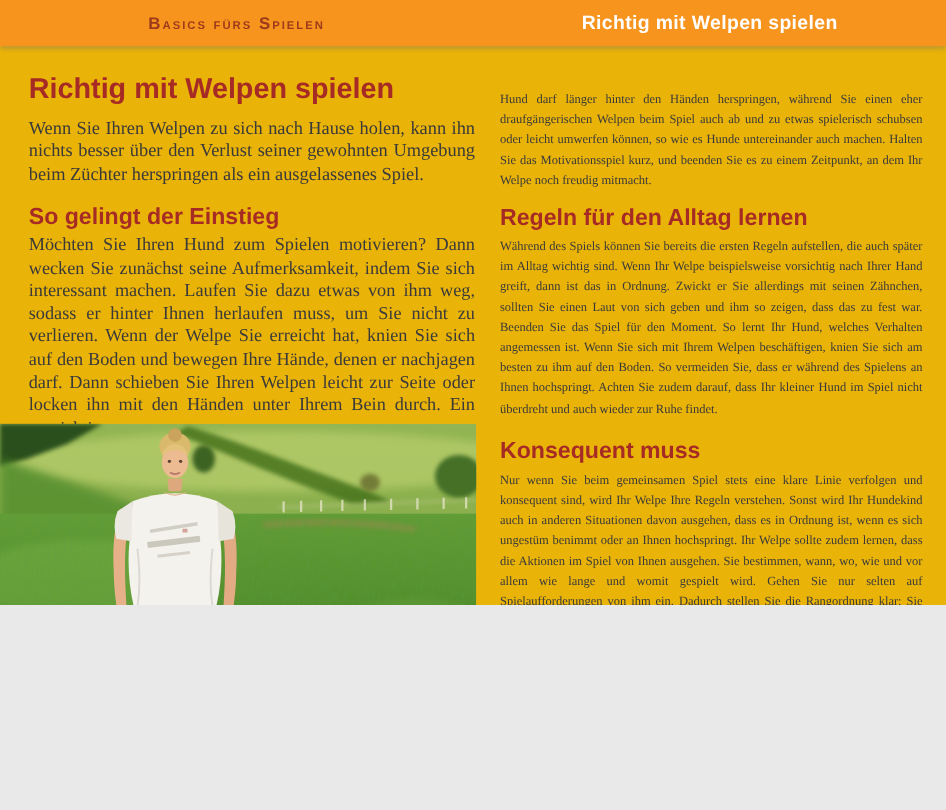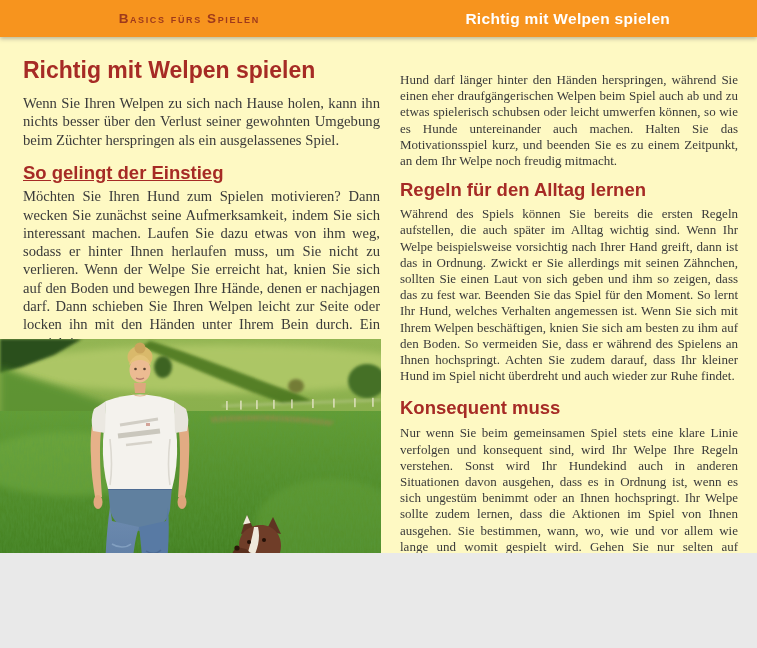--- a/index.html
+++ b/index.html
@@ -1,17 +1,17 @@
 <!DOCTYPE html>
 <html lang="de"><head>
 <meta charset="utf-8">
 <style>
   html,body{margin:0;padding:0;background:#e9e9e9;}
   .page{
-    position:relative;width:757px;height:553px;background:#fef9c3;
+    position:relative;width:757px;height:484px;background:#eab308;
     overflow:hidden;font-family:"Liberation Serif","DejaVu Serif",serif;
   }
   
   .topbar{
     position:absolute;left:0;top:0;width:757px;height:37px;
     background:#F7941E;display:flex;
     box-shadow:0 2px 4px rgba(110,110,110,.45);
     font-family:"Liberation Sans","DejaVu Sans",sans-serif;
   }
   .topbar-half{flex:1 1 50%;display:flex;align-items:center;justify-content:center;}
@@ -27,26 +27,26 @@
     font-weight:700;font-size:23px;line-height:28px;color:#A62B25;
   }
   .lead{
     margin:0 0 13px 0;font-size:14.7px;line-height:18.4px;color:#3A3A3A;
     text-align:justify;hyphens:auto;-webkit-hyphens:auto;
   }
   h2{
     font-family:"Liberation Sans","DejaVu Sans",sans-serif;
     font-weight:700;font-size:18.5px;line-height:22px;color:#A62B25;margin:0;
   }
-  .h-einstieg{margin:0 0 3px 0;text-decoration:underline;}
+  .h-einstieg{margin:0 0 3px 0;}
   .body{color:#3A3A3A;text-align:justify;hyphens:auto;-webkit-hyphens:auto;}
   .col-left .body{margin:0;font-size:14.6px;line-height:18.3px;}
   
   .col-right{position:absolute;left:400px;top:72px;width:338px;}
-  .col-right .body{font-size:13px;line-height:16.2px;}
+  .col-right .body{font-size:10px;line-height:16.2px;}
   .p-cont{margin:0 0 10px 0;}
   .h-regeln{margin:0 0 5px 0;}
   .p-regeln{margin:0 0 13px 0;}
   .h-konsequent{margin:0 0 6px 0;}
   .p-konsequent{margin:0;}
   
   .photo{position:absolute;left:0;top:339px;width:381px;height:309px;margin:0;}
   .photo svg{display:block;}
   
   .pagenum{

